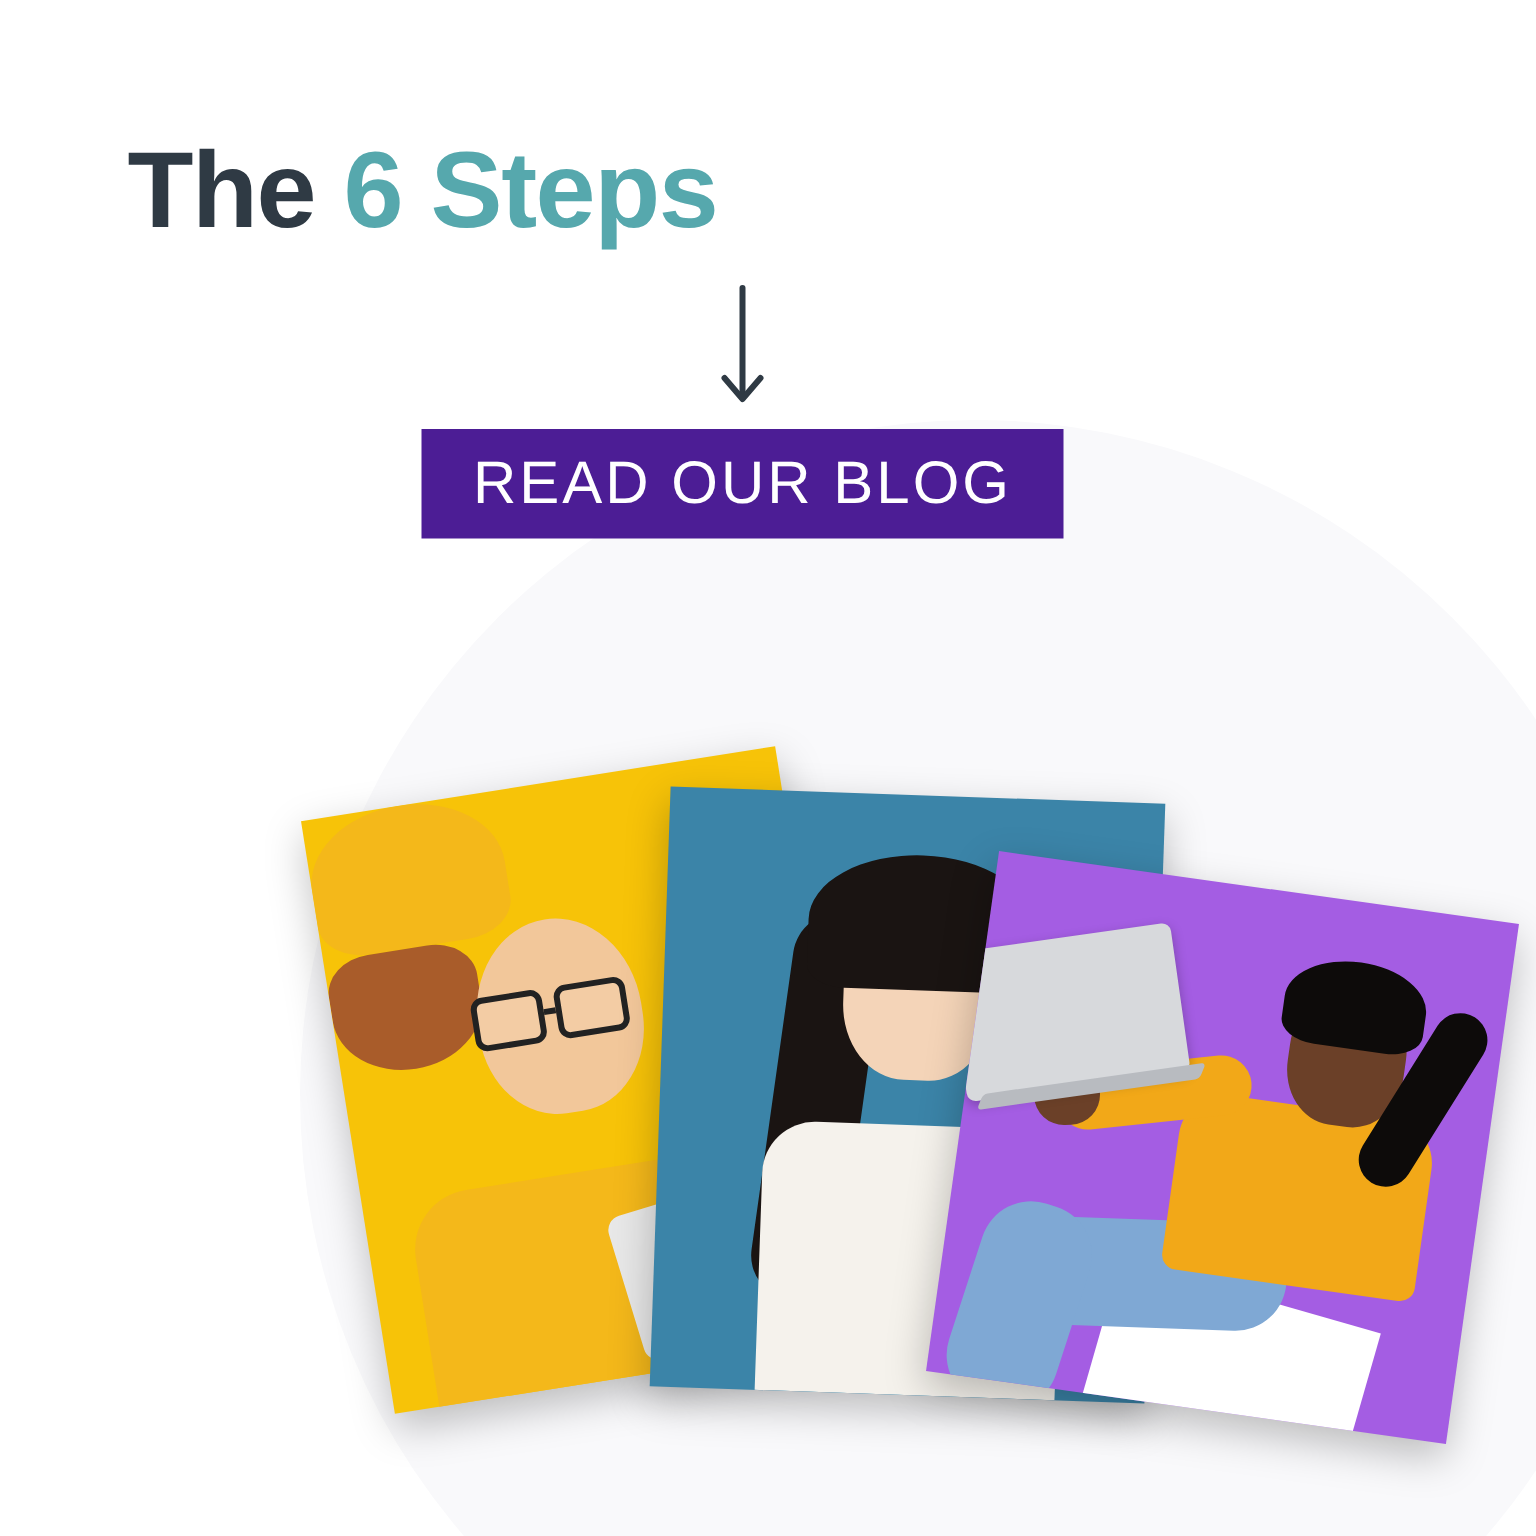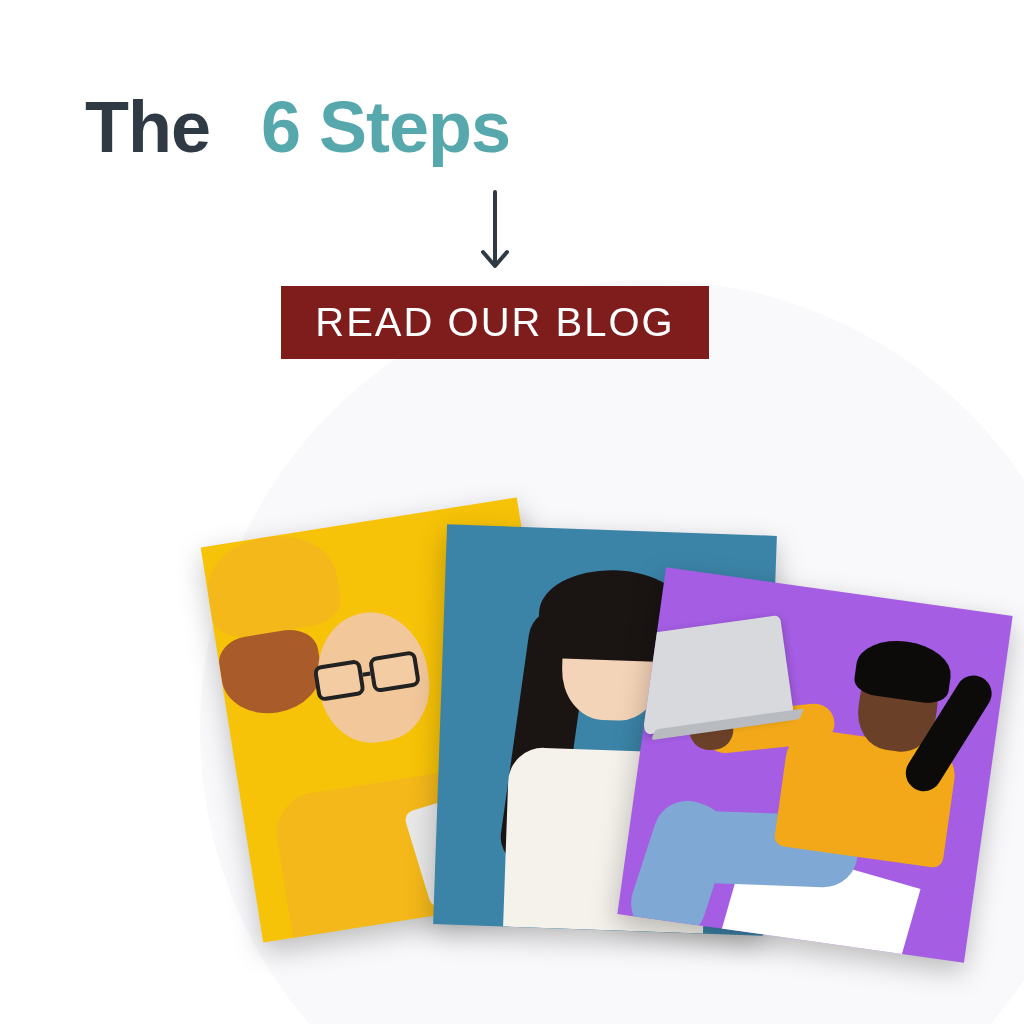--- a/index.html
+++ b/index.html
@@ -32,36 +32,35 @@
     }
     .headline {
       font-size: 72px;
       font-weight: 700;
       line-height: 1.18;
       color: #2f3a44;
       letter-spacing: -1px;
     }
     .headline .accent {
       color: #56a8ad;
-      margin-left: 32px;
     }
     .arrow-wrap {
       display: flex;
       justify-content: center;
       width: 520px;
       margin: 18px 0 0 150px;
     }
     .cta-wrap {
       display: flex;
       justify-content: center;
       width: 520px;
       margin: 12px 0 0 150px;
     }
     .cta-button {
-      background: #7f1d1d;
+      background: #4c1d95;
       color: #ffffff;
       font-size: 40px;
       font-weight: 400;
       letter-spacing: 2px;
       padding: 14px 34px;
       border: none;
       cursor: pointer;
       font-family: inherit;
     }
     .collage {

